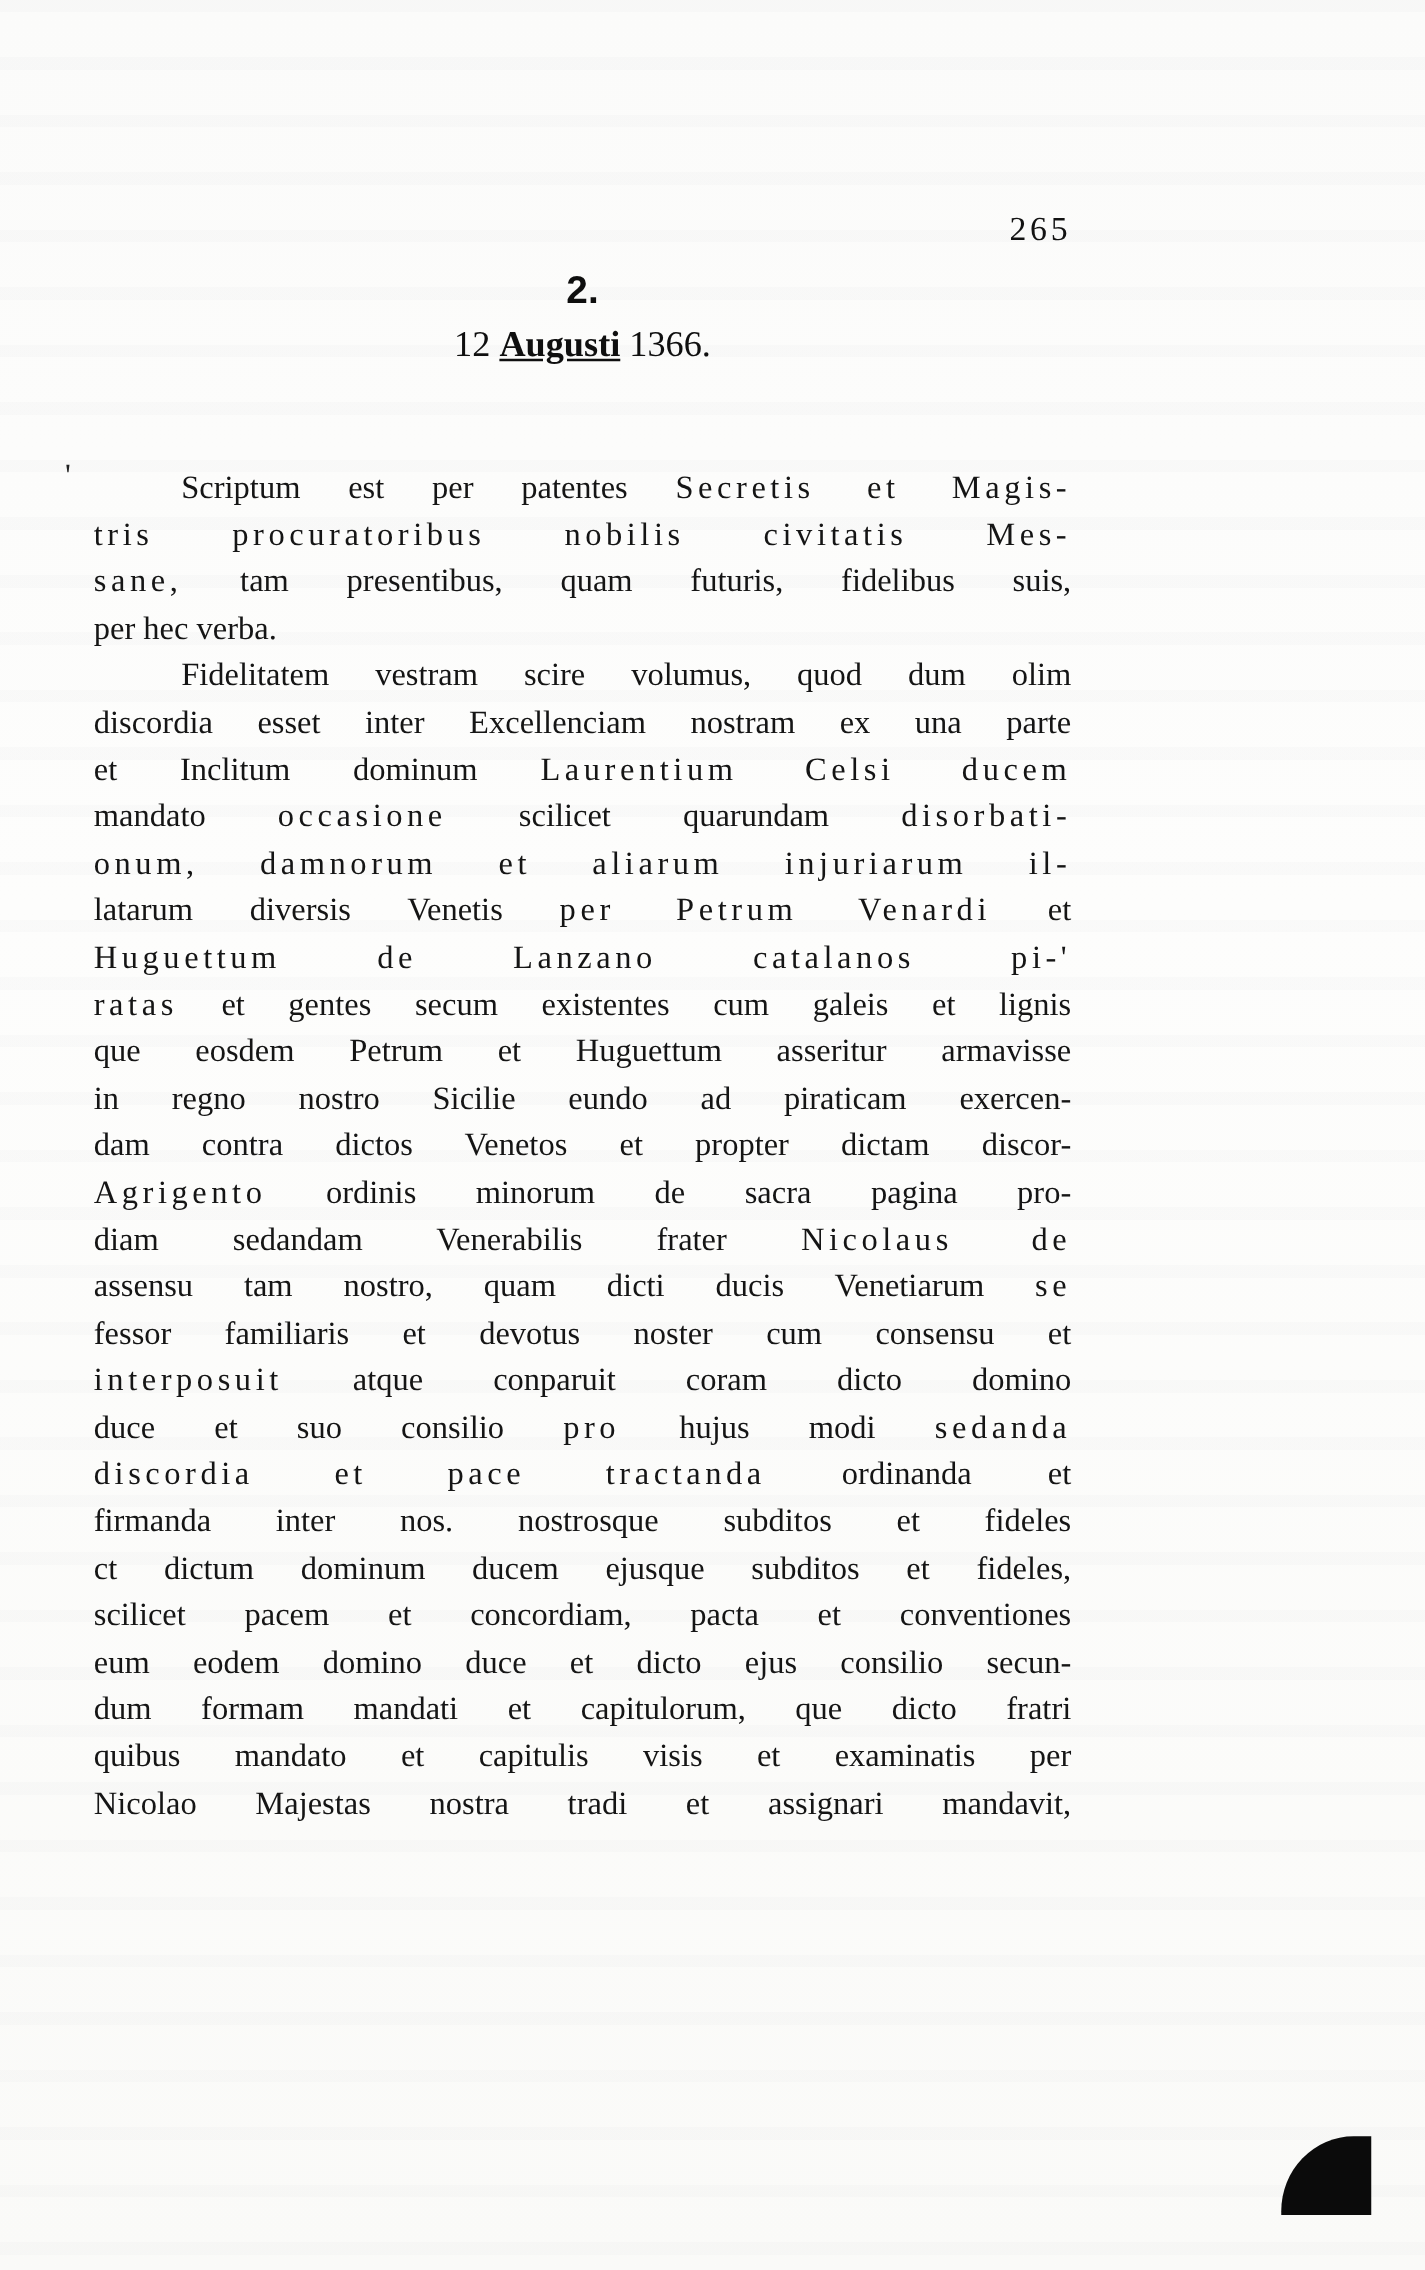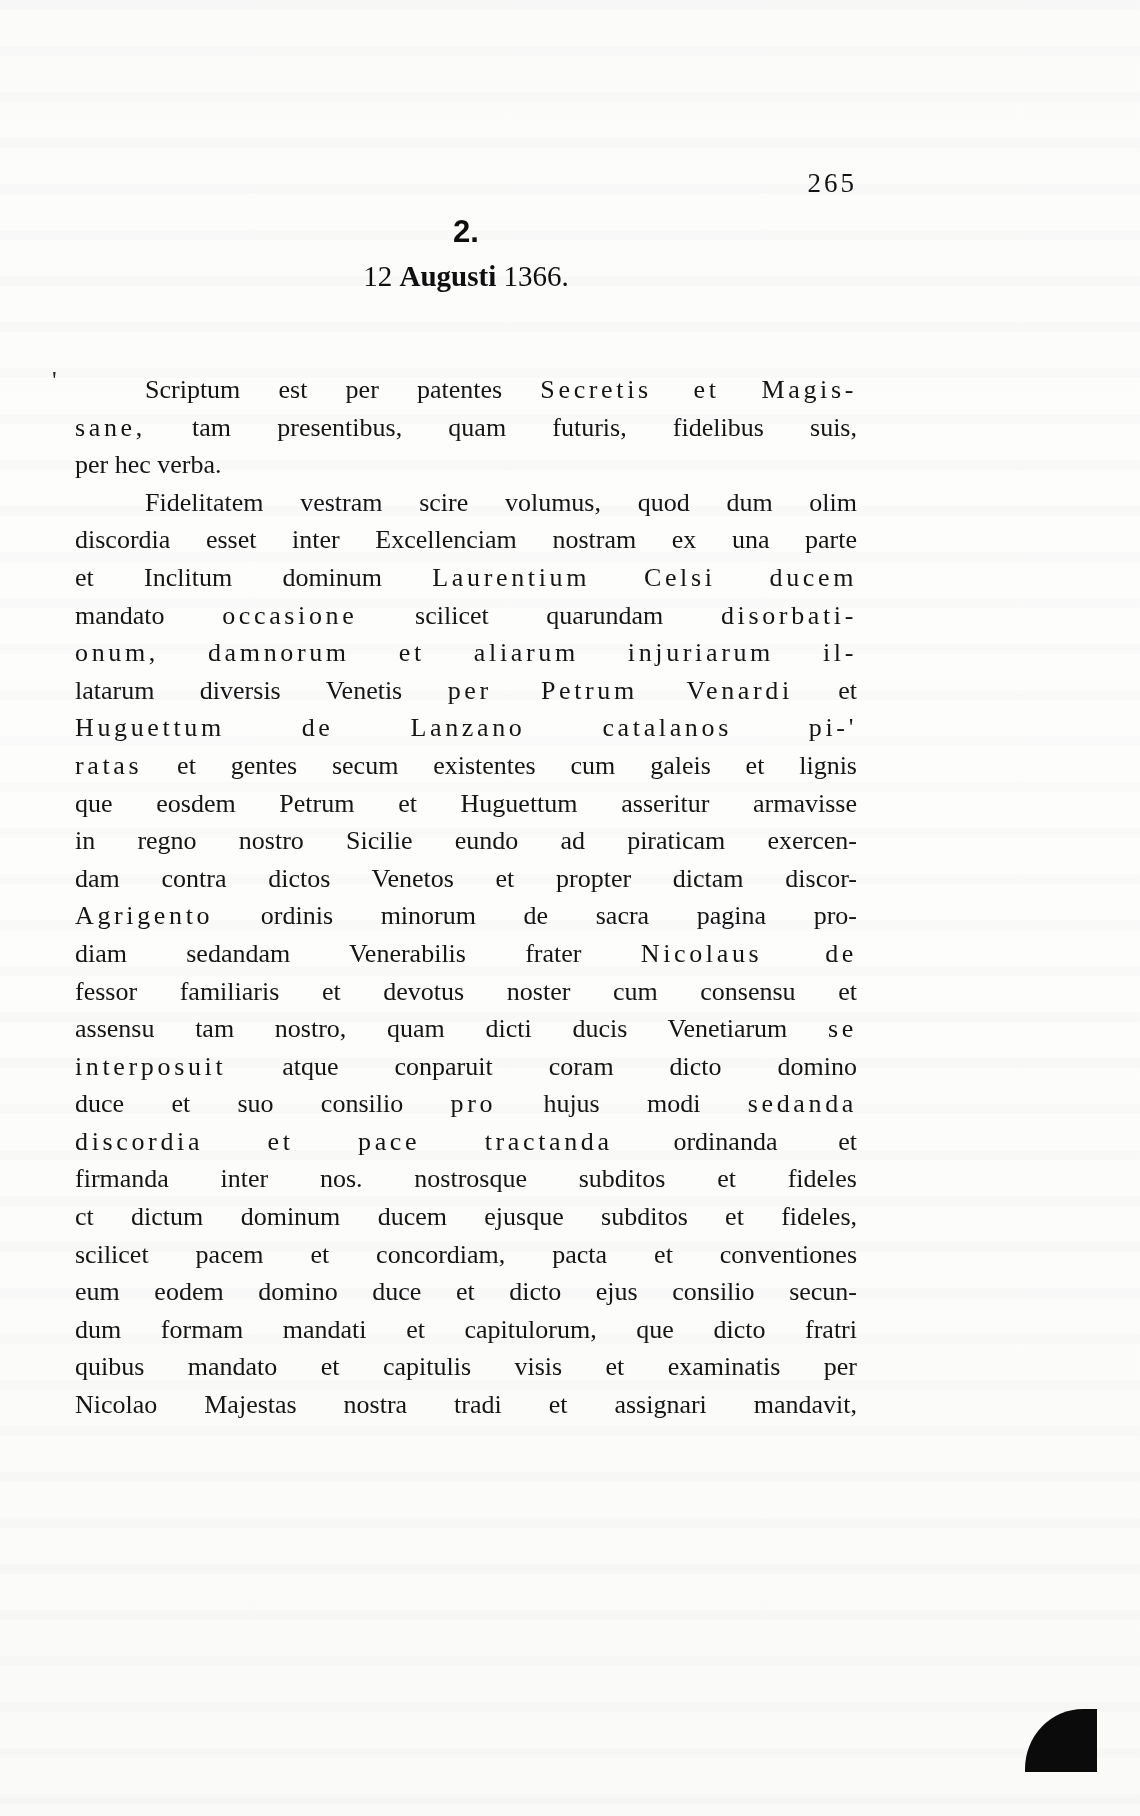--- a/index.html
+++ b/index.html
@@ -44,21 +44,21 @@
   }
   .date-heading {
     position: absolute;
     left: 75px;
     width: 782px;
     top: 260px;
     text-align: center;
     font-size: 29px;
     color: #0f0f0f;
   }
-  .date-heading .b { font-weight: bold; }
+  .date-heading .b { font-weight: bold; text-decoration: underline; }
   .margin-mark {
     position: absolute;
     left: 52px;
     top: 366px;
     font-size: 26px;
     color: #222;
   }
   .body-text {
     position: absolute;
     left: 75px;
@@ -94,37 +94,38 @@
   <div class="page-number">265</div>
   <div class="section-heading">2.</div>
   <div class="date-heading">
     <span>12</span>
     <span class="b">Augusti</span>
     <span>1366.</span>
   </div>
   <div class="margin-mark">'</div>
   <div class="body-text">
       <div class="line indent"><span>Scriptum est per patentes </span><span class="sp">Secretis et Magis-</span></div>
+      <div class="line"><span class="sp">tris procuratoribus nobilis civitatis Mes-</span></div>
       <div class="line"><span class="sp">sane,</span><span> tam presentibus, quam futuris, fidelibus suis,</span></div>
       <div class="line short"><span>per hec verba.</span></div>
       <div class="line indent"><span>Fidelitatem vestram scire volumus, quod dum olim</span></div>
       <div class="line"><span>discordia esset inter Excellenciam nostram ex una parte</span></div>
       <div class="line"><span>et Inclitum dominum </span><span class="sp">Laurentium Celsi ducem</span></div>
       <div class="line"><span>mandato </span><span class="sp">occasione</span><span> scilicet quarundam </span><span class="sp">disorbati-</span></div>
       <div class="line"><span class="sp">onum, damnorum et aliarum injuriarum il-</span></div>
       <div class="line"><span>latarum diversis Venetis </span><span class="sp">per Petrum Venardi</span><span> et</span></div>
       <div class="line"><span class="sp">Huguettum de Lanzano catalanos pi-'</span></div>
       <div class="line"><span class="sp">ratas</span><span> et gentes secum existentes cum galeis et lignis</span></div>
       <div class="line"><span>que eosdem Petrum et Huguettum asseritur armavisse</span></div>
       <div class="line"><span>in regno nostro Sicilie eundo ad piraticam exercen-</span></div>
       <div class="line"><span>dam contra dictos Venetos et propter dictam discor-</span></div>
       <div class="line"><span class="sp">Agrigento</span><span> ordinis minorum de sacra pagina pro-</span></div>
       <div class="line"><span>diam sedandam Venerabilis frater </span><span class="sp">Nicolaus de</span></div>
+      <div class="line"><span>assensu tam nostro, quam dicti ducis Venetiarum </span><span class="sp">se</span></div>
       <div class="line"><span>fessor familiaris et devotus noster cum consensu et</span></div>
-      <div class="line"><span>assensu tam nostro, quam dicti ducis Venetiarum </span><span class="sp">se</span></div>
       <div class="line"><span class="sp">interposuit</span><span> atque conparuit coram dicto domino</span></div>
       <div class="line"><span>duce et suo consilio </span><span class="sp">pro</span><span> hujus modi </span><span class="sp">sedanda</span></div>
       <div class="line"><span class="sp">discordia et pace tractanda</span><span> ordinanda et</span></div>
       <div class="line"><span>firmanda inter nos. nostrosque subditos et fideles</span></div>
       <div class="line"><span>ct dictum dominum ducem ejusque subditos et fideles,</span></div>
       <div class="line"><span>scilicet pacem et concordiam, pacta et conventiones</span></div>
       <div class="line"><span>eum eodem domino duce et dicto ejus consilio secun-</span></div>
       <div class="line"><span>dum formam mandati et capitulorum, que dicto fratri</span></div>
       <div class="line"><span>quibus mandato et capitulis visis et examinatis per</span></div>
       <div class="line"><span>Nicolao Majestas nostra tradi et assignari mandavit,</span></div>

